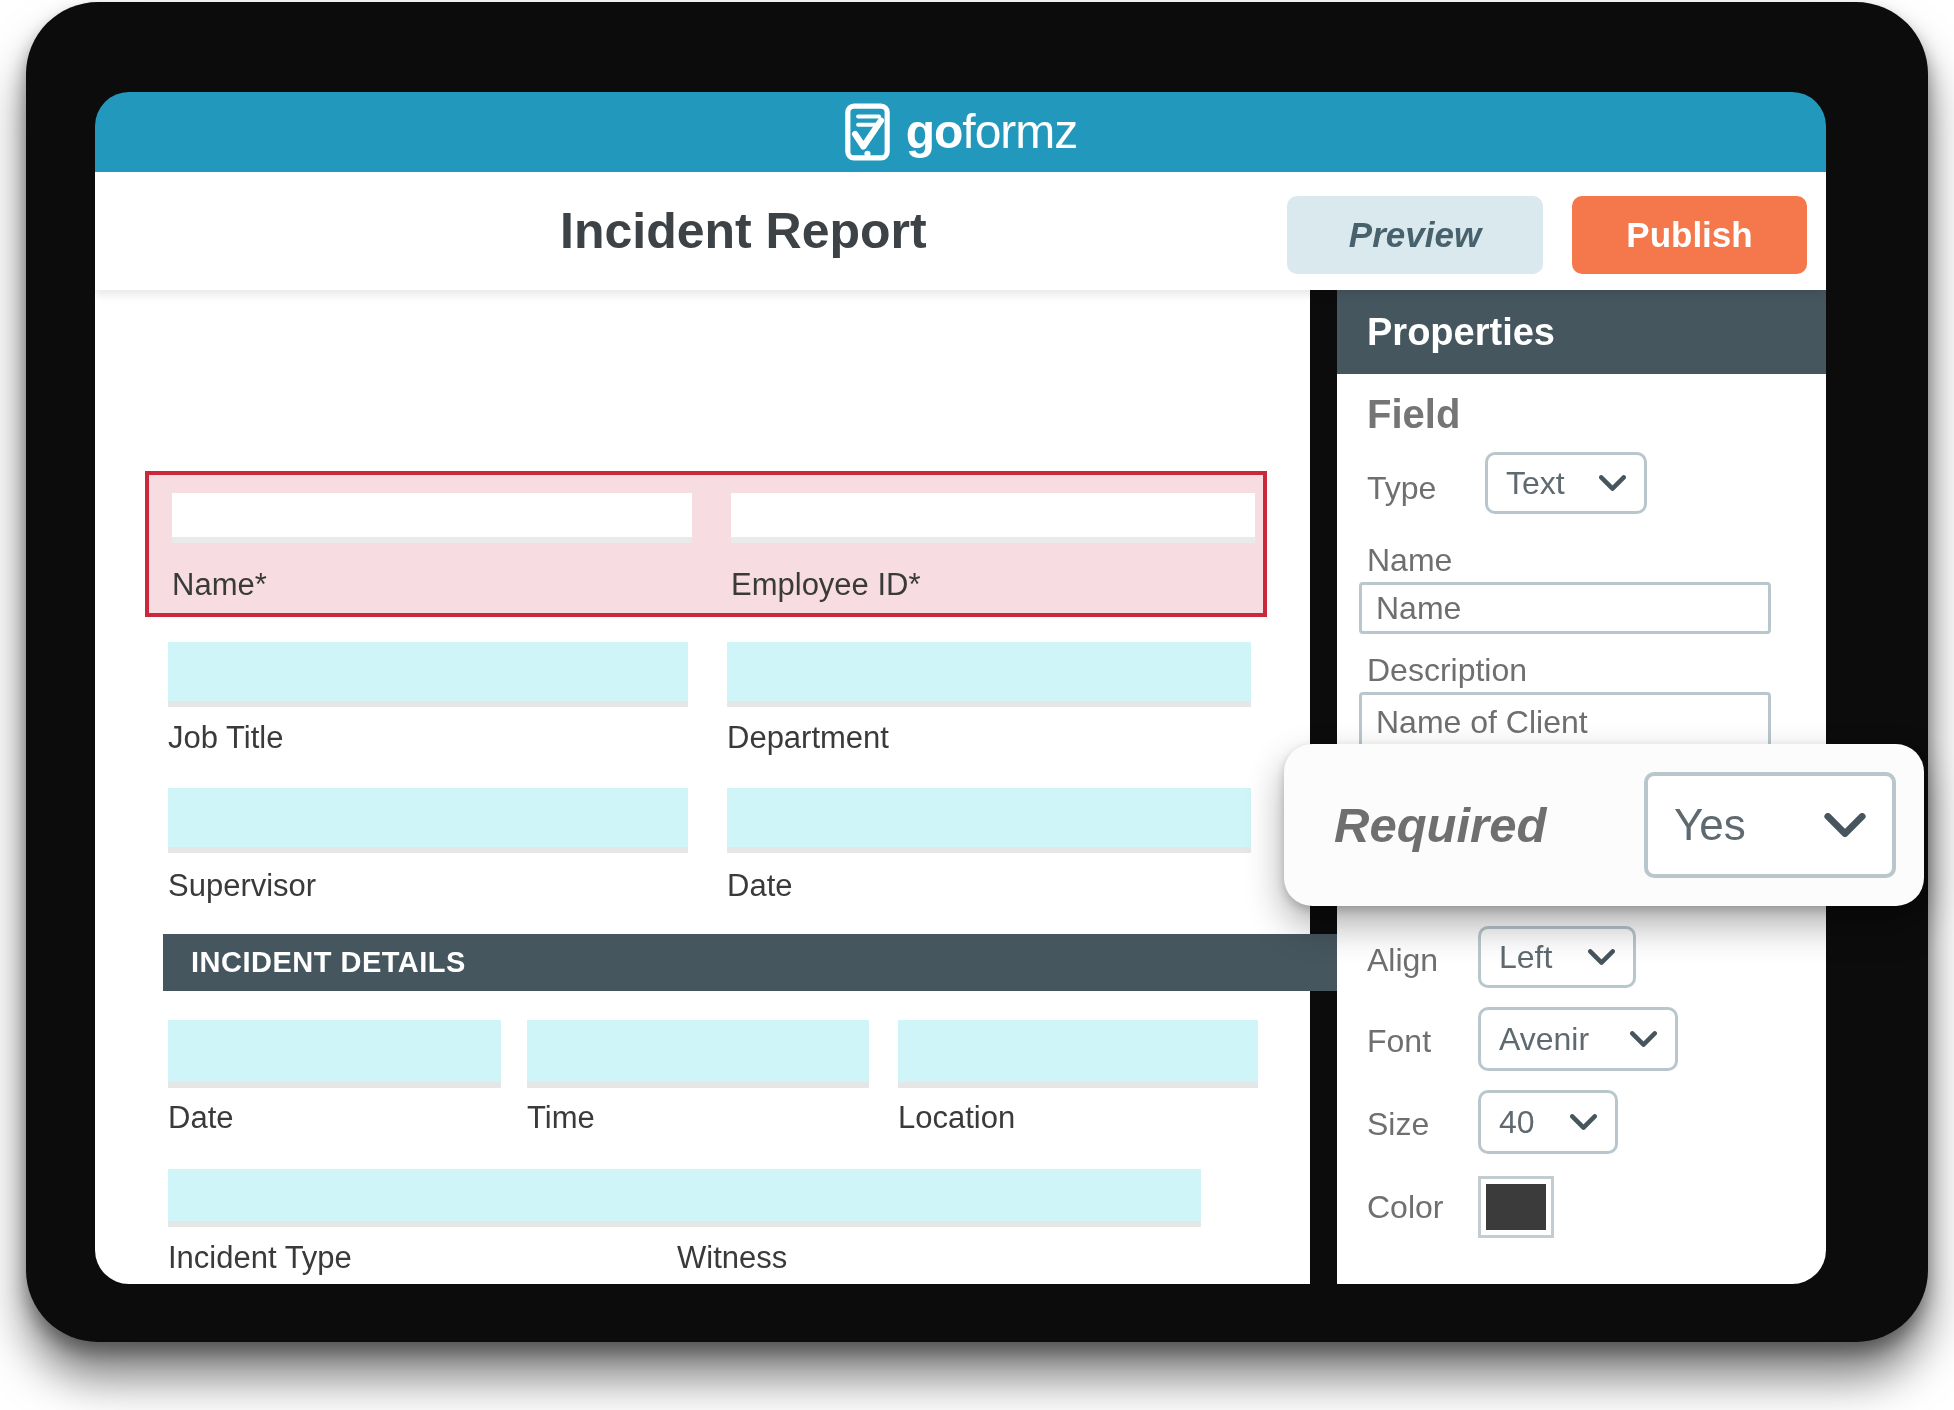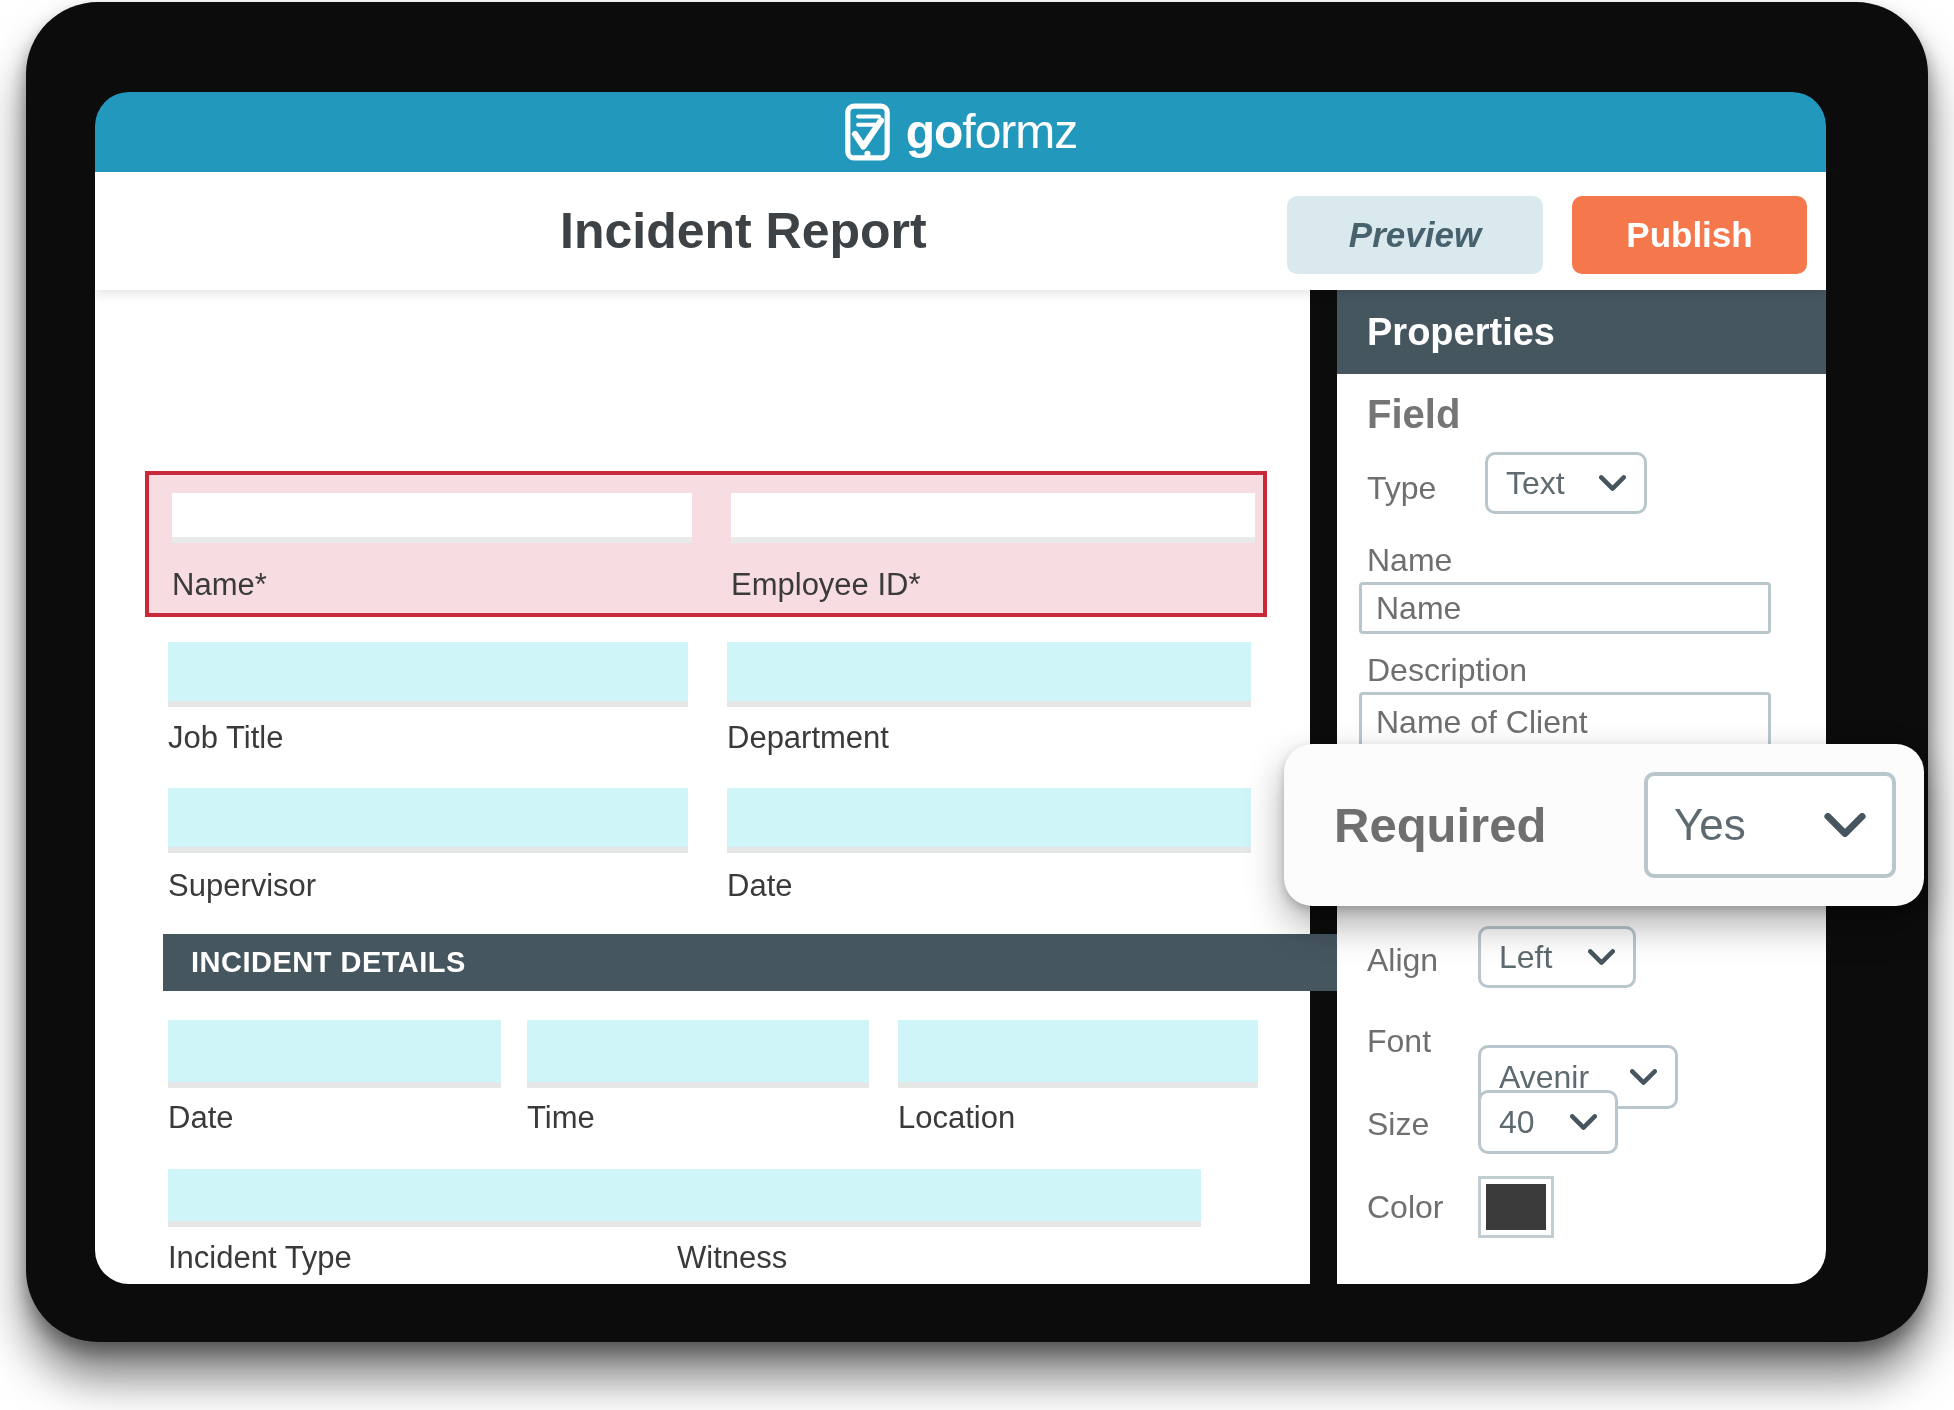--- a/index.html
+++ b/index.html
@@ -68,21 +68,21 @@
   .pinput{position:absolute;left:22px;width:412px;background:#fff;border:3px solid #b9c7cd;border-radius:4px;
           font-size:32px;color:#6f6f6f;font-family:inherit;padding:0 14px;box-sizing:border-box;}
   .swatch{position:absolute;left:141px;top:886px;width:76px;height:62px;background:#fff;
           border:3px solid #c3ccd0;box-sizing:border-box;padding:5px;cursor:pointer;}
   .swatch .fill{width:100%;height:100%;}
 
   
   .popup{position:absolute;left:1258px;top:742px;width:640px;height:162px;background:#fcfcfc;
          border-radius:28px;box-shadow:0 18px 38px rgba(0,0,0,.33), 0 4px 10px rgba(0,0,0,.18);
          z-index:50;display:flex;align-items:center;}
-  .popup-label{font-size:49px;color:#6f6f6f;font-weight:600;margin-left:50px;}
+  .popup-label{font-size:49px;color:#6f6f6f;font-weight:600;margin-left:50px;font-style:italic;}
   .popup .pselect.big{position:static;margin-left:auto;margin-right:28px;width:252px;height:106px;
                       border-radius:10px;border-width:4px;font-size:44px;padding:0 26px;}
   .popup .pselect.big svg{width:42px;height:24px;}
 </style>
 </head>
 <body>
 
 <div class="stage">
   <div class="frame">
     <div class="window">
@@ -166,21 +166,21 @@
 
           <div class="plabel" style="top:652px;">Align</div>
           <div class="pselect" style="left:141px;top:636px;width:158px;height:62px;">
             <span>Left</span>
             <svg viewBox="0 0 24 14">
                 <path d="M2 2 L12 12 L22 2" fill="none" stroke="#47565e" stroke-width="4" stroke-linecap="round" stroke-linejoin="round"></path>
               </svg>
           </div>
 
           <div class="plabel" style="top:733px;">Font</div>
-          <div class="pselect" style="left:141px;top:755px;width:200px;height:64px;text-align:right;">
+          <div class="pselect" style="left:141px;top:717px;width:200px;height:64px;text-align:right;">
             <span>Avenir</span>
             <svg viewBox="0 0 24 14">
                 <path d="M2 2 L12 12 L22 2" fill="none" stroke="#47565e" stroke-width="4" stroke-linecap="round" stroke-linejoin="round"></path>
               </svg>
           </div>
 
           <div class="plabel" style="top:816px;">Size</div>
           <div class="pselect" style="left:141px;top:800px;width:140px;height:64px;">
             <span>40</span>
             <svg viewBox="0 0 24 14">

